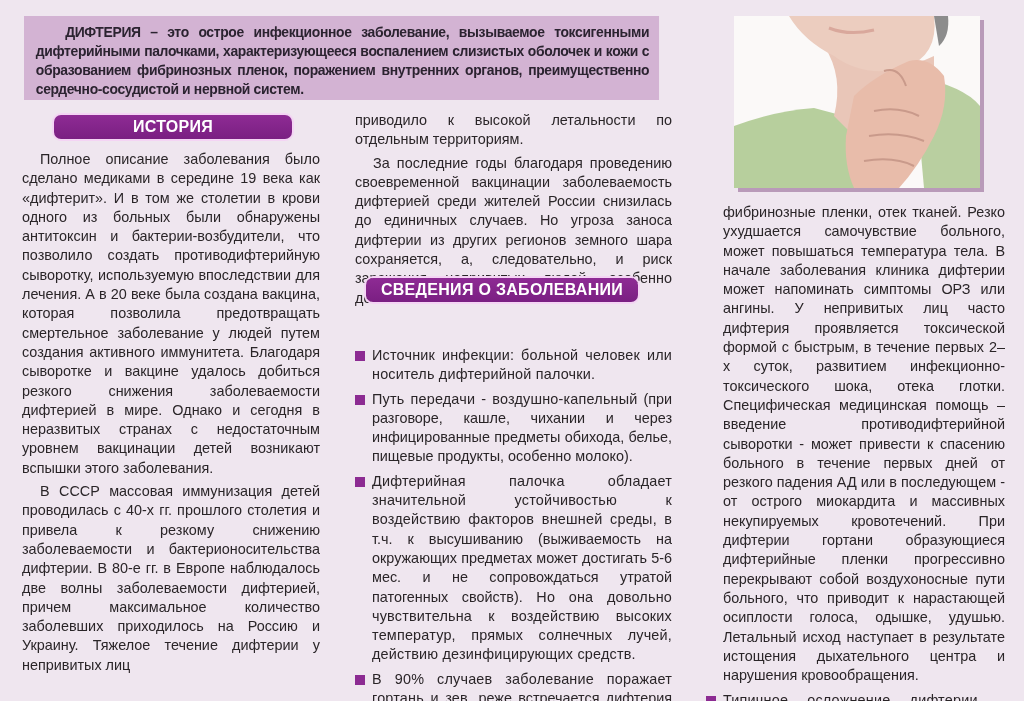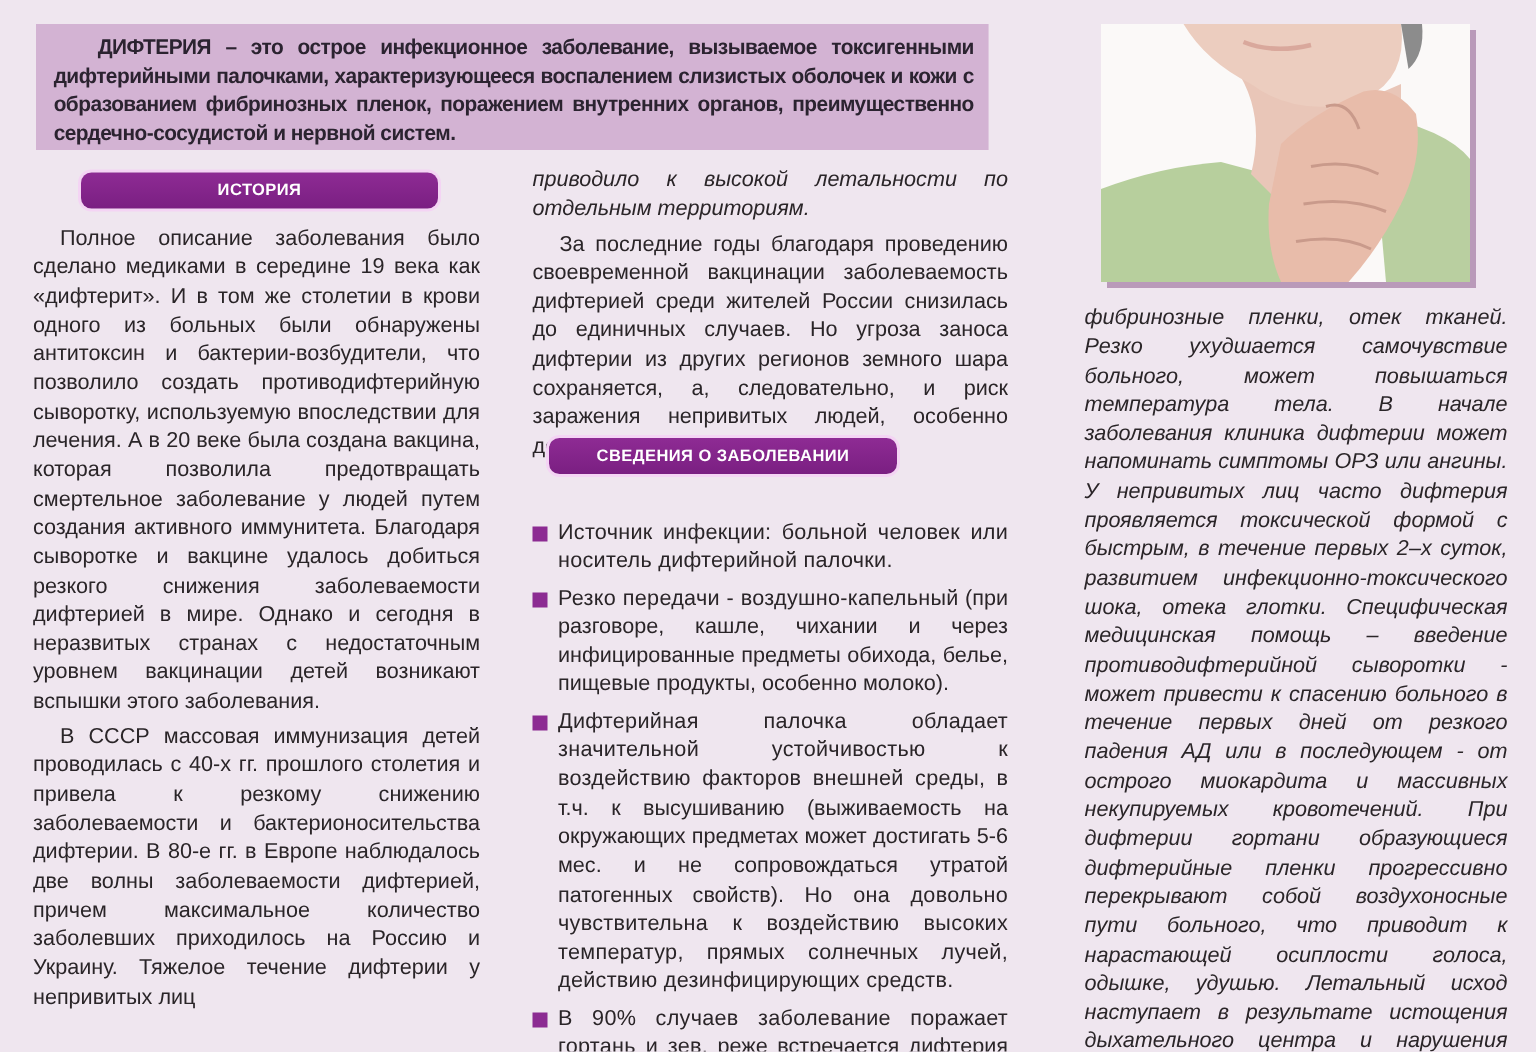--- a/index.html
+++ b/index.html
@@ -31,38 +31,38 @@
       background: #ffffff;
     }
 
     .col {
       position: absolute;
       font-size: 14.4px; line-height: 19.3px;
       text-align: justify;
       color: #2a2528;
     }
     .col p { text-indent: 18px; margin-bottom: 4px; }
-    .col p.noindent { text-indent: 0; font-style: italic; }
+    .col p.noindent { text-indent: 0; }
 
     .col-left { left: 22px; top: 150px; width: 298px; }
     .col-mid { left: 355px; top: 111px; width: 317px; }
     .col-right { left: 723px; top: 203px; width: 282px; }
 
     .section-bar {
       position: absolute; height: 24px;
       border-radius: 7px;
       background: linear-gradient(#8e2b94, #7a1f82);
       color: #ffffff;
-      font-weight: bold; font-size: 11px;
+      font-weight: bold; font-size: 16px;
       text-align: center; line-height: 24px;
       letter-spacing: 0.3px;
       box-shadow: 0 0 0 2px #f4d4f4;
     }
     .bar-history { left: 54px; top: 115px; width: 238px; }
-    .bar-info { left: 366px; top: 278px; width: 232px; margin-top: 14px; }
+    .bar-info { left: 366px; top: 278px; width: 272px; }
 
     .bullet-list { list-style: none; }
     .bullet-list li { position: relative; padding-left: 17px; margin-bottom: 5px; }
     .bullet-list li .sq {
       position: absolute; left: 0; top: 5px; width: 10px; height: 10px;
       background: #8c2b92;
     }
     .b { font-weight: normal; letter-spacing: 0.2px; }
   </style>
 </head>
@@ -109,21 +109,21 @@
 
     <div style="height:34px"></div>
 
     <ul class="bullet-list">
       <li>
         <span class="sq"></span>
         <span class="b">Источник инфекции: больной человек или носитель дифтерийной палочки.</span>
       </li>
       <li>
         <span class="sq"></span>
-        <span class="b">Резко передачи - воздушно-капельный</span><span> (при разговоре, кашле, чихании и через инфицированные предметы обихода, белье, пищевые продукты, особенно молоко).</span>
+        <span class="b">Путь передачи - воздушно-капельный</span><span> (при разговоре, кашле, чихании и через инфицированные предметы обихода, белье, пищевые продукты, особенно молоко).</span>
       </li>
       <li>
         <span class="sq"></span>
         <span class="b">Дифтерийная палочка обладает значительной устойчивостью к воздействию факторов внешней среды,</span><span> в т.ч. к высушиванию (выживаемость на окружающих предметах может достигать 5-6 мес. и не сопровождаться утратой патогенных свойств).</span><span class="b"> Но она довольно чувствительна к воздействию высоких температур, прямых солнечных лучей, действию дезинфицирующих средств.</span>
       </li>
       <li>
         <span class="sq"></span>
         <span class="b">В 90% случаев заболевание поражает гортань и зев,</span><span> реже встречается дифтерия носа, трахеи, бронхов, глаз, ушей, наружных половых органов, кожи. В месте внедрения бактерии формируются плотные</span>
       </li>
     </ul>

